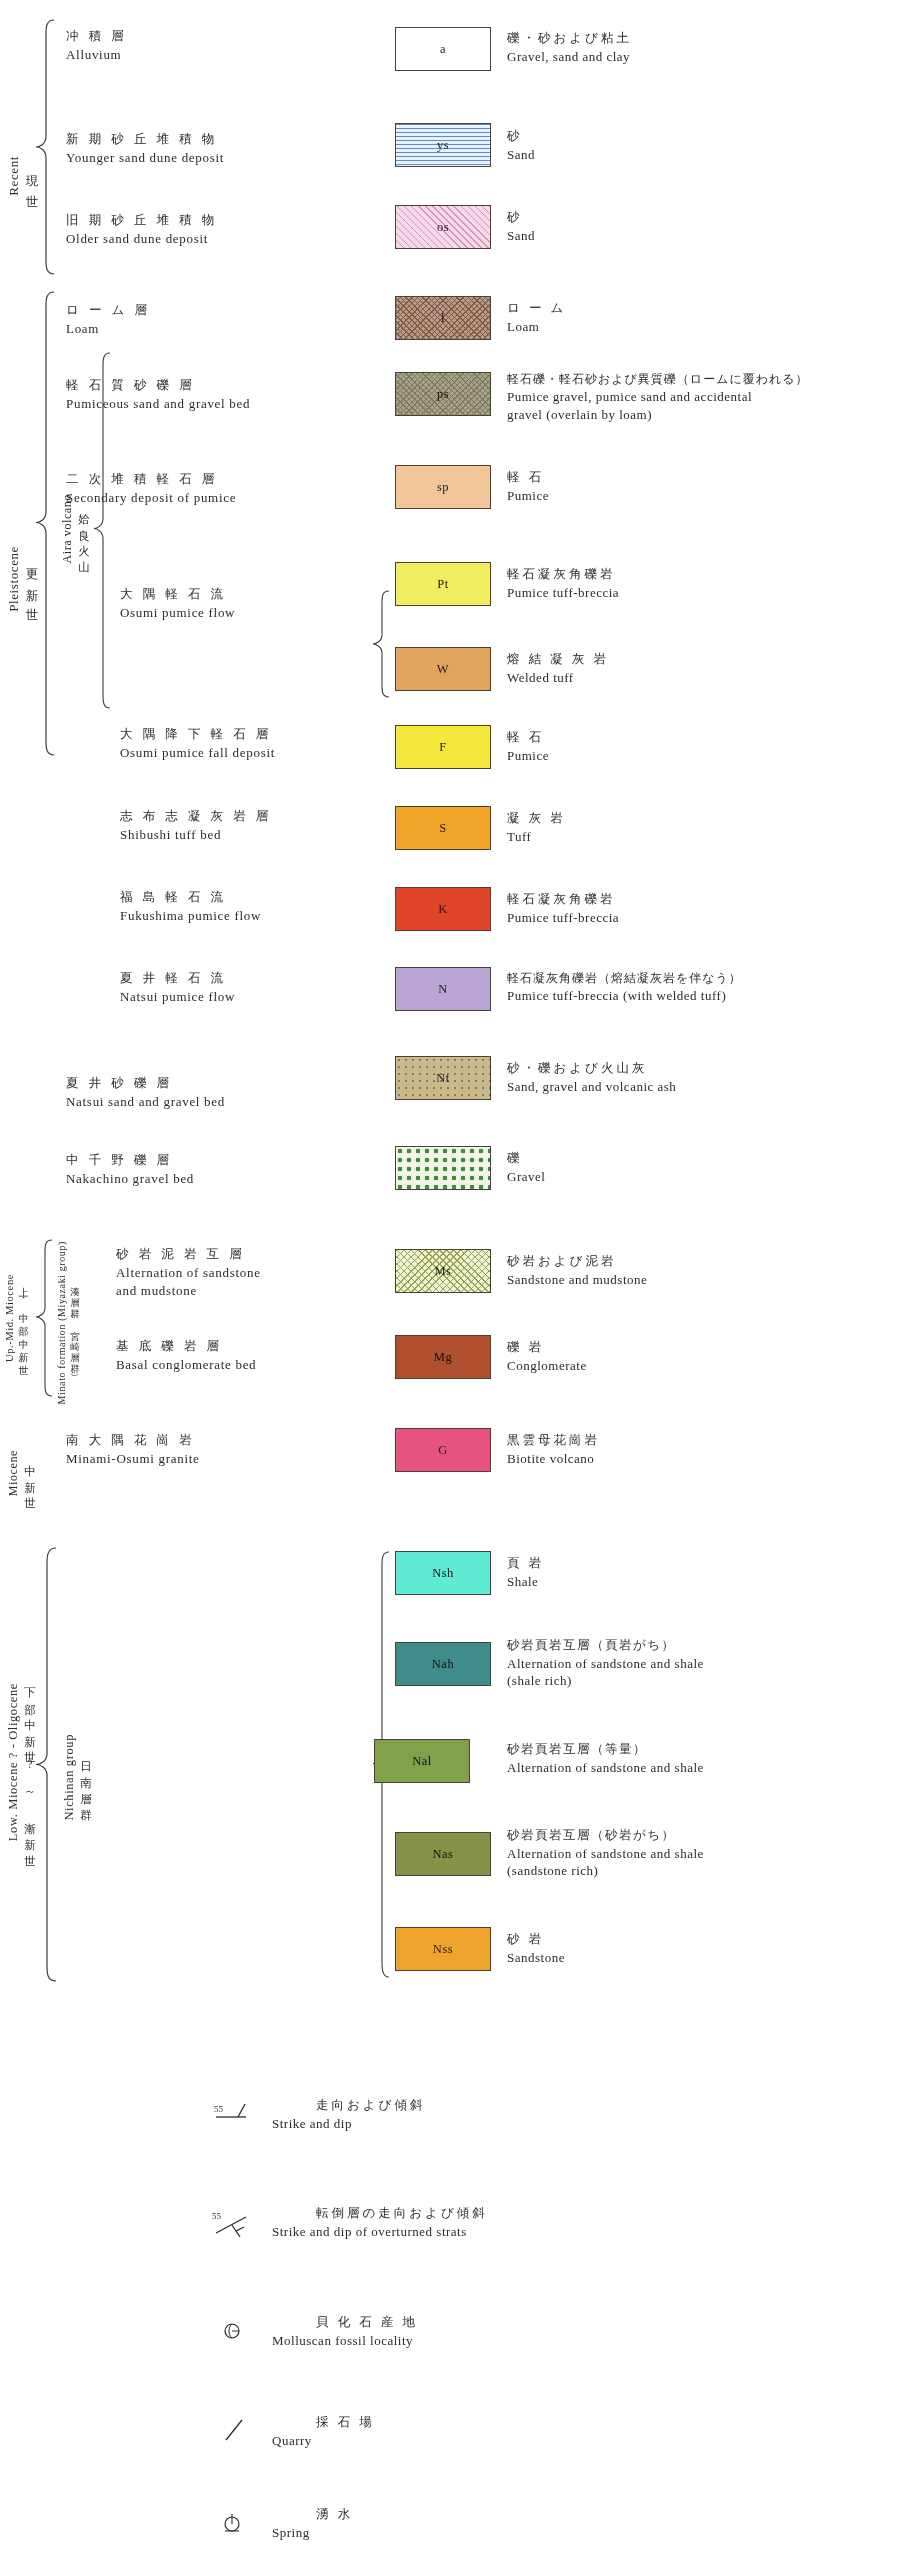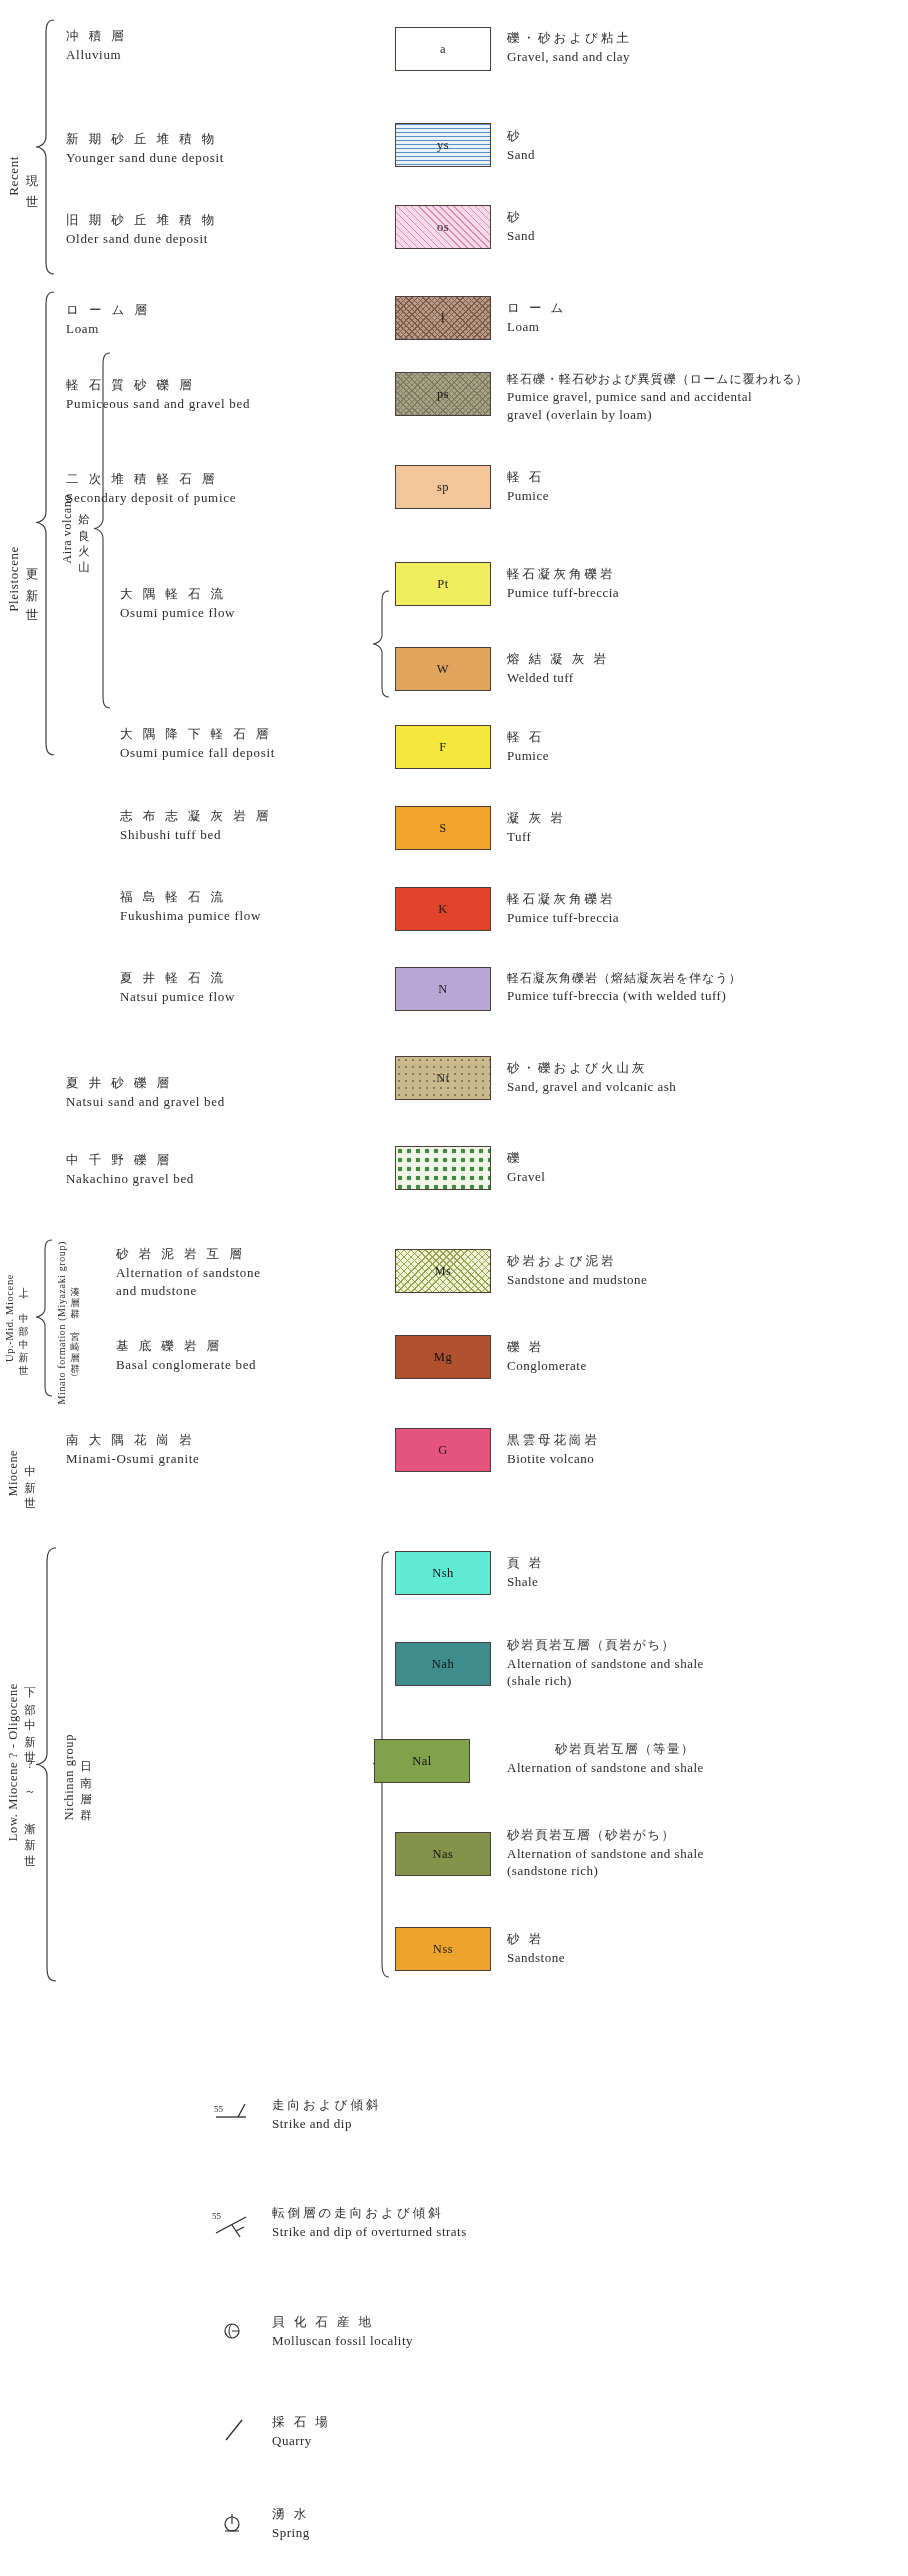--- a/index.html
+++ b/index.html
@@ -113,21 +113,21 @@
   }
   .p-mg{background:#b1502e;}
   .p-g{background:#e7537f;}
   .p-nsh{background:#5eead4;}
   .p-nah{background:#3f8c8c;}
   .p-nal{background:#7fa24a;}
   .p-nas{background:#85934a;}
   .p-nss{background:#eda32c;}
   .symicon{position:absolute;width:46px;height:38px;}
   .symtext{position:absolute;line-height:1.35;}
-  .symtext .jp{font-size:12.5px;letter-spacing:3px;white-space:nowrap;display:block;}
+  .symtext .jp{font-size:12.5px;letter-spacing:3px;white-space:nowrap;display:block;margin-left:44px;}
   .symtext .en{font-size:13px;letter-spacing:0.5px;white-space:nowrap;display:block;margin-top:1px;}
   .sym-num{font-size:9px;font-family:"Liberation Serif",serif;}
 </style>
 </head>
 <body>
 
 <div id="legend">
 
   <div class="era-pair" style="left:6px;top:86px;height:180px;">
     <span class="era-jp">現 世</span>
@@ -427,21 +427,21 @@
   <div class="desc" style="left:507px;top:1637px;">
     <span class="jp" style="letter-spacing:1.5px;">砂岩頁岩互層（頁岩がち）</span>
     <span class="en">Alternation of sandstone and shale</span>
     <span class="en2">(shale rich)</span>
   </div>
 
   <div class="swatch p-nal dark" style="left:374px;top:1739px;">
     <span class="code">Nal</span>
   </div>
   <div class="desc" style="left:507px;top:1741px;">
-    <span class="jp" style="letter-spacing:1.5px;margin-left:48px;">砂岩頁岩互層（等量）</span>
+    <span class="jp" style="letter-spacing:1.5px;">砂岩頁岩互層（等量）</span>
     <span class="en">Alternation of sandstone and  shale</span>
   </div>
 
   <div class="swatch p-nas dark" style="left:395px;top:1832px;">
     <span class="code">Nas</span>
   </div>
   <div class="desc" style="left:507px;top:1827px;">
     <span class="jp" style="letter-spacing:1.5px;">砂岩頁岩互層（砂岩がち）</span>
     <span class="en">Alternation of sandstone and shale</span>
     <span class="en2">(sandstone rich)</span>

